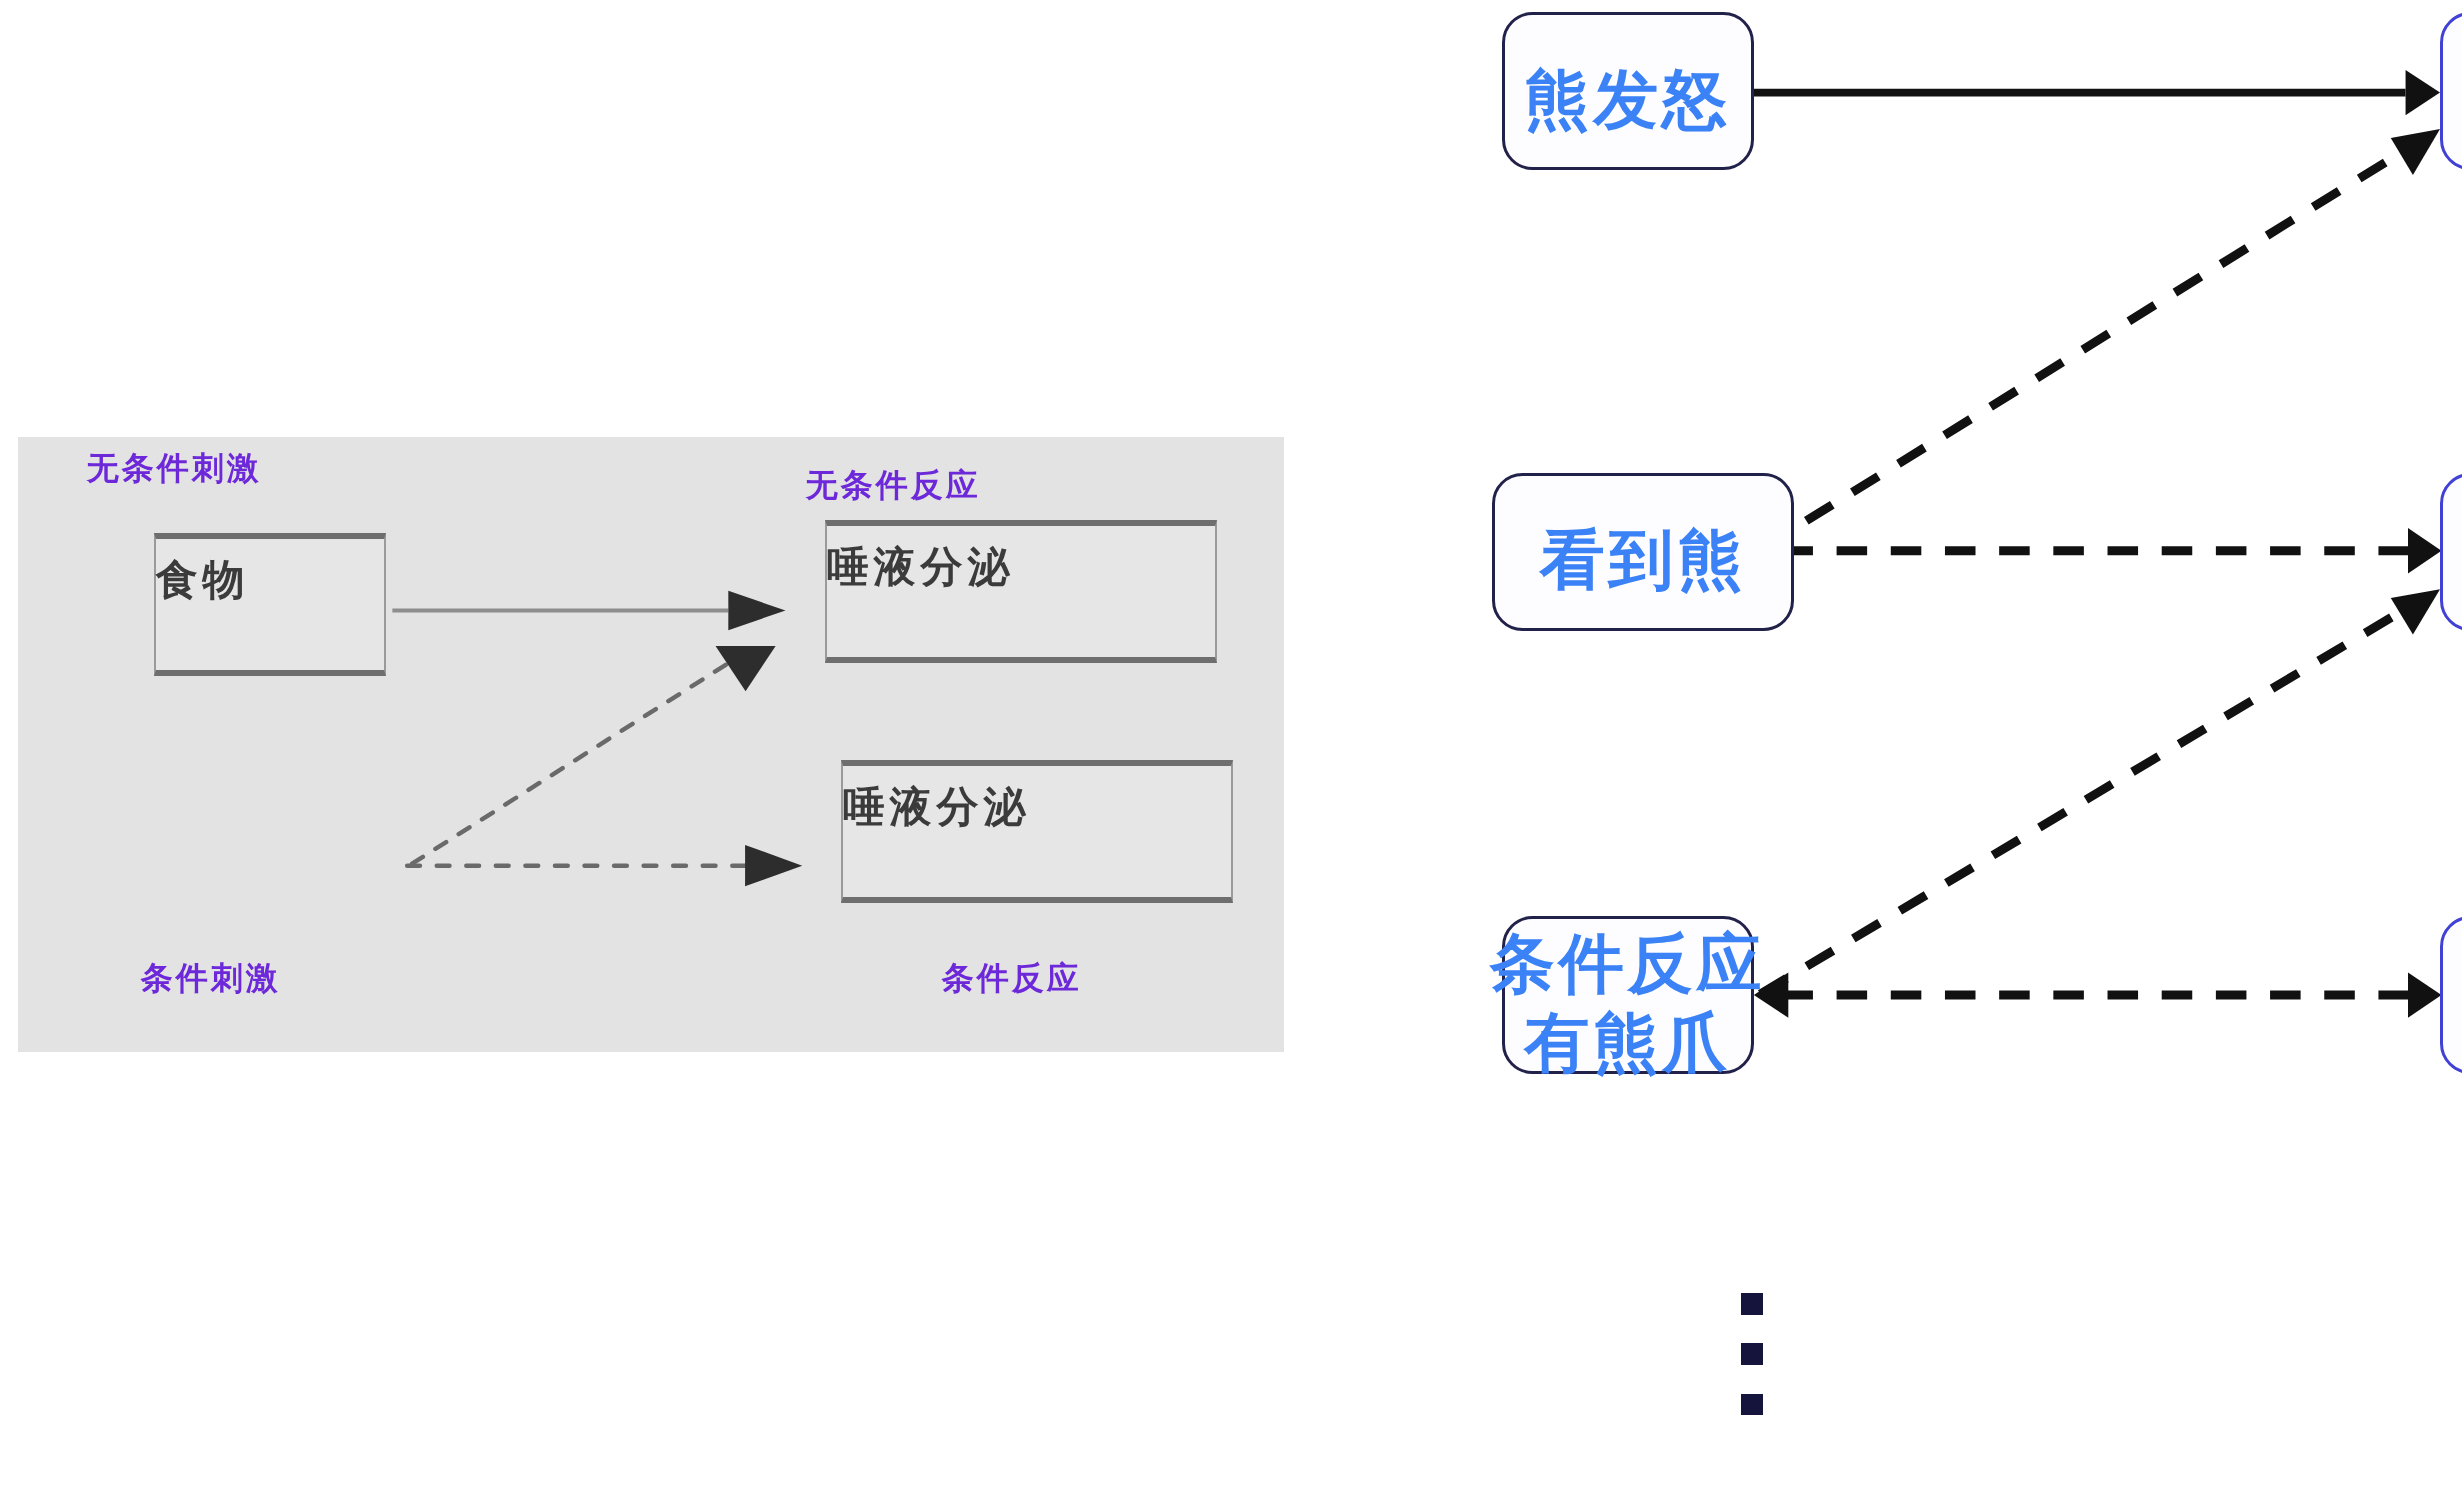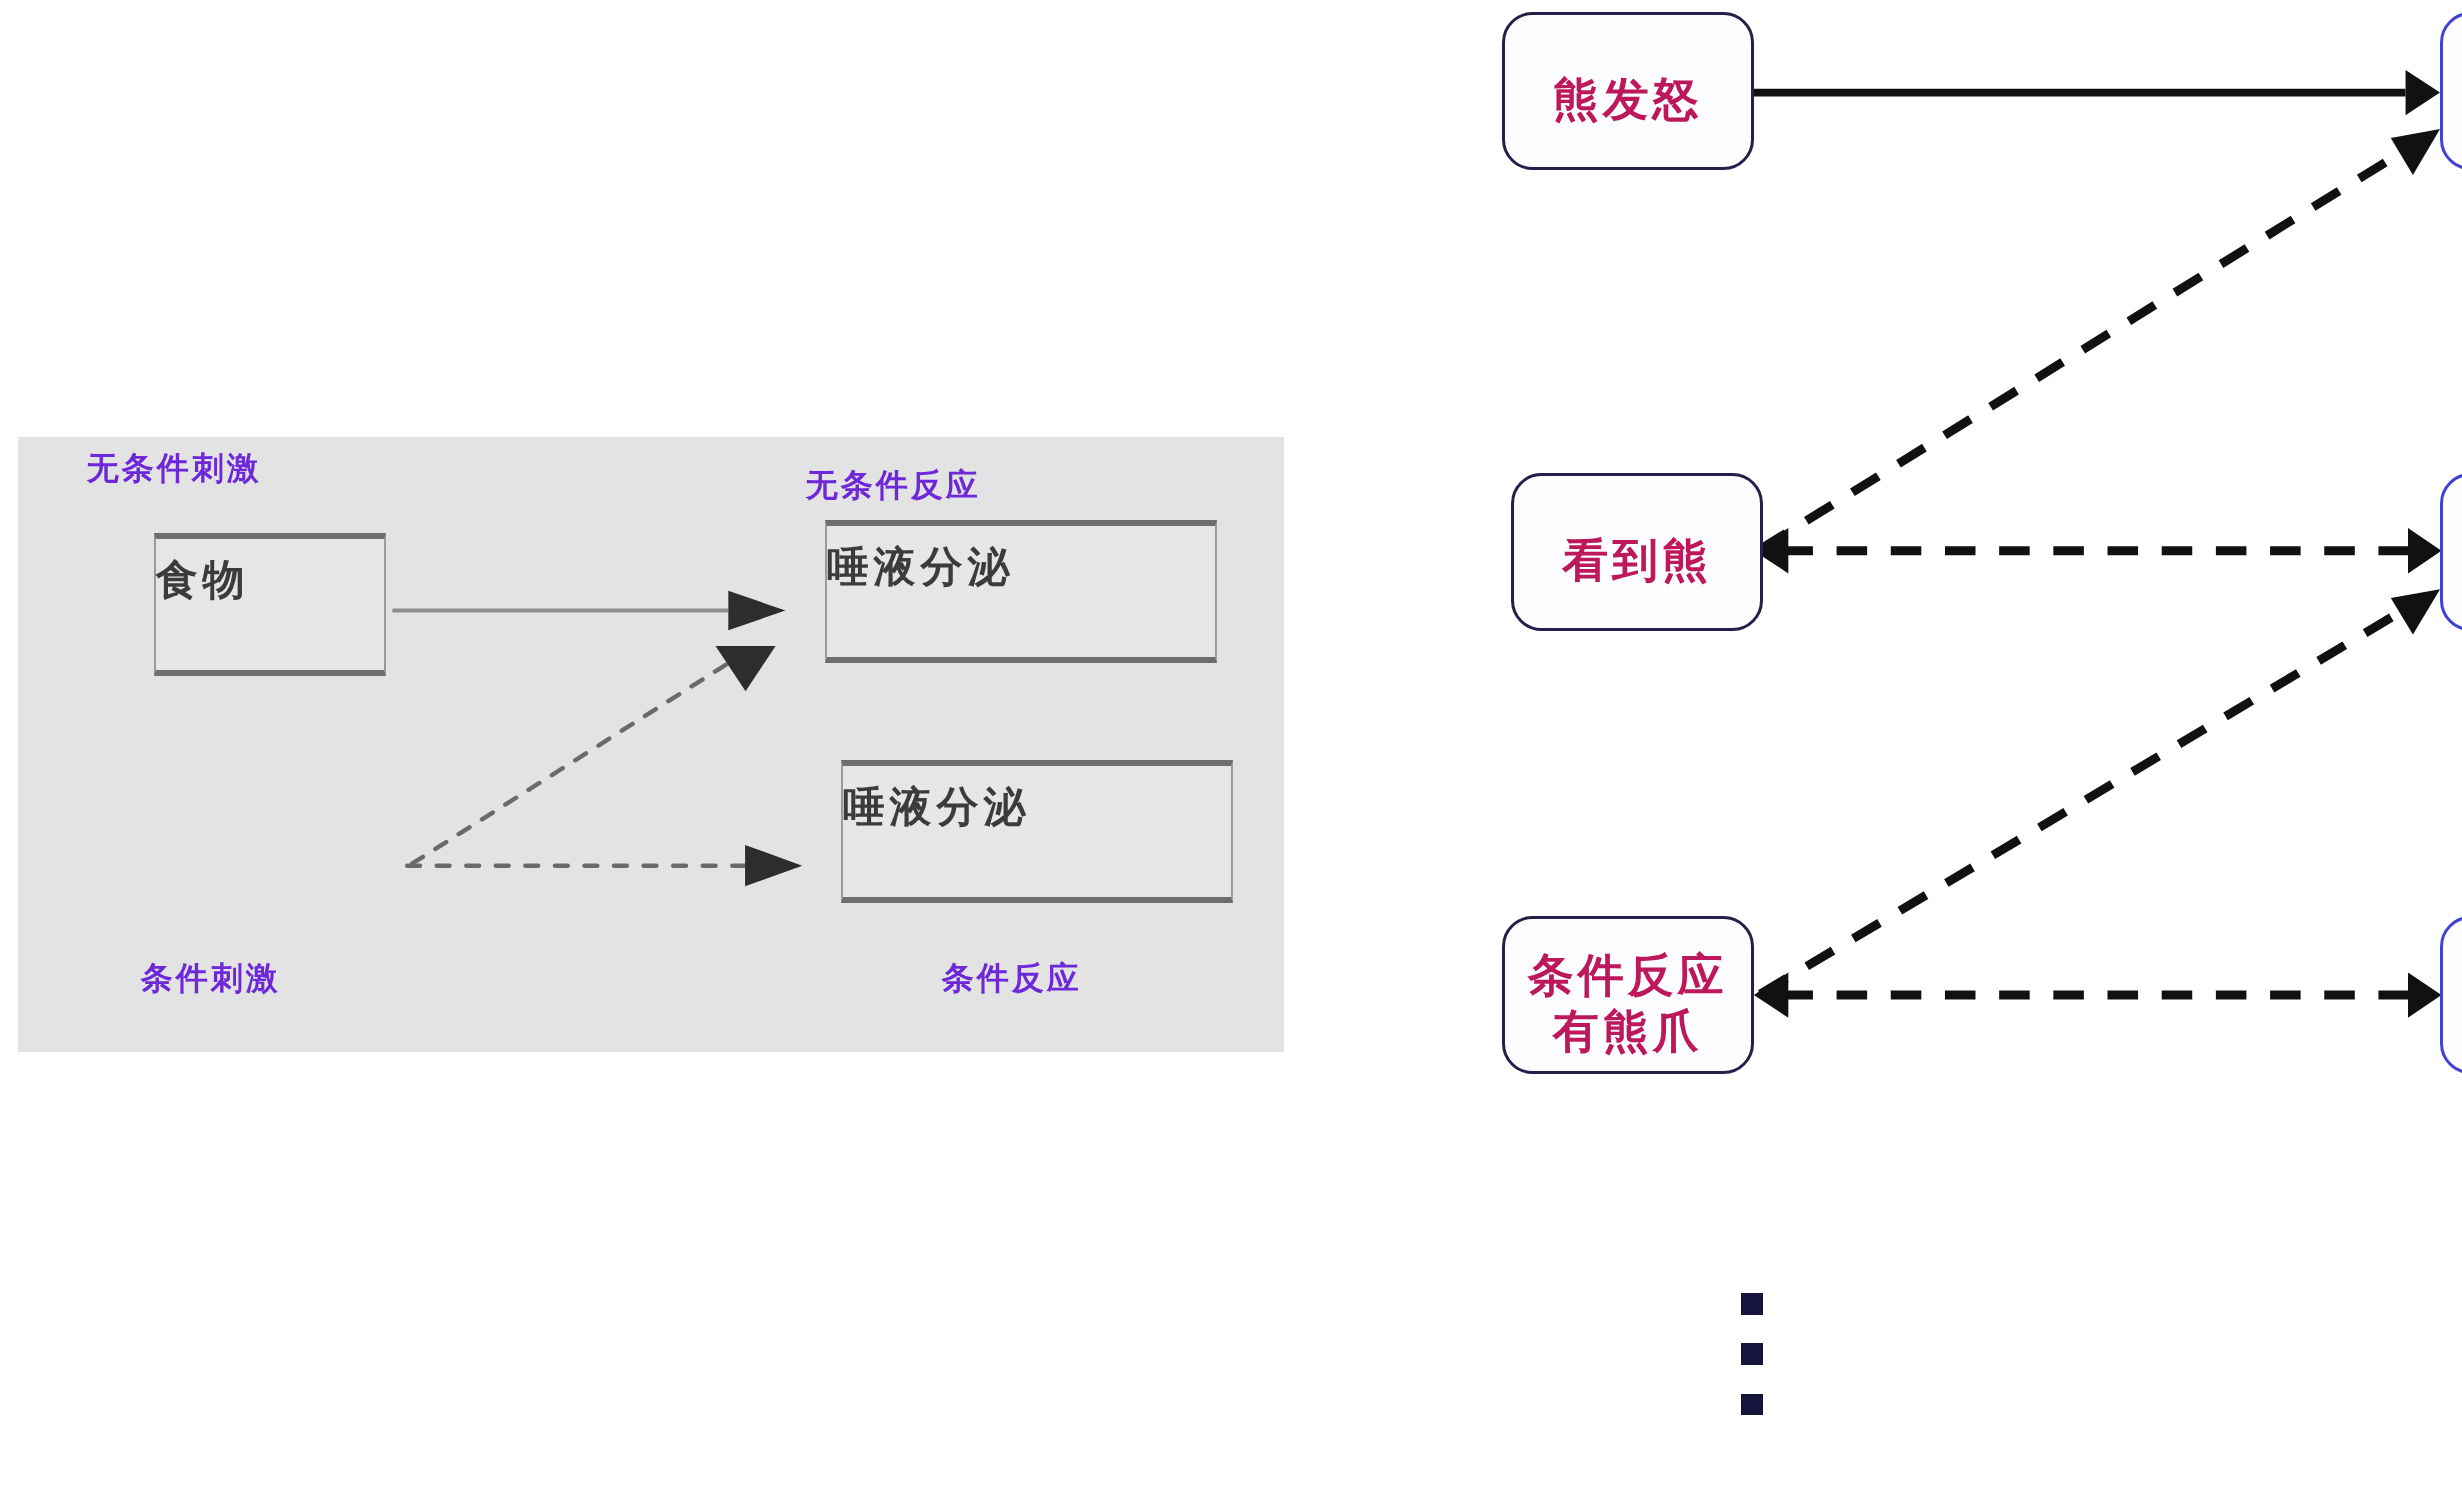--- a/index.html
+++ b/index.html
@@ -91,32 +91,32 @@
     border-radius: 30.5px;
     display: flex;
     align-items: center;
     justify-content: center;
     text-align: center;
   }
   .node.dark  { border: 3.4px solid #21214a; }
   .node.blue  { border: 3.4px solid #4141d6; }
 
   .node .cn {
-    color: #be185d;
-    font-size: 46px;
+    color: #3b82f6;
+    font-size: 65px;
     font-weight: 700;
     letter-spacing: 3.9px;
     line-height: 1.22;
     white-space: nowrap;
     font-family: "DejaVu Sans", "Liberation Sans", sans-serif;
     margin-top: 16px;
   }
 
   #node-bear-angry { left: 24.6px;   top: 12.3px;   width: 252px; height: 158px; }
-  #node-see-bear   { left: 34px;   top: 473px;  width: 252px; height: 158px; }
+  #node-see-bear   { left: 15px;   top: 473px;  width: 302px; height: 158px; }
   #node-claw       { left: 24.6px;   top: 916px; width: 252px; height: 158px; }
   #node-reward     { left: 963px; top: 12.3px;   width: 252px; height: 158px; }
   #node-vsp        { left: 963px; top: 473px;  width: 252px; height: 158px; }
   #node-vs         { left: 963px; top: 916px; width: 252px; height: 158px; }
 
   #rl-arrows {
     position: absolute;
     left: 0; top: 0;
     width: 1829px; height: 1498px;
     pointer-events: none;

